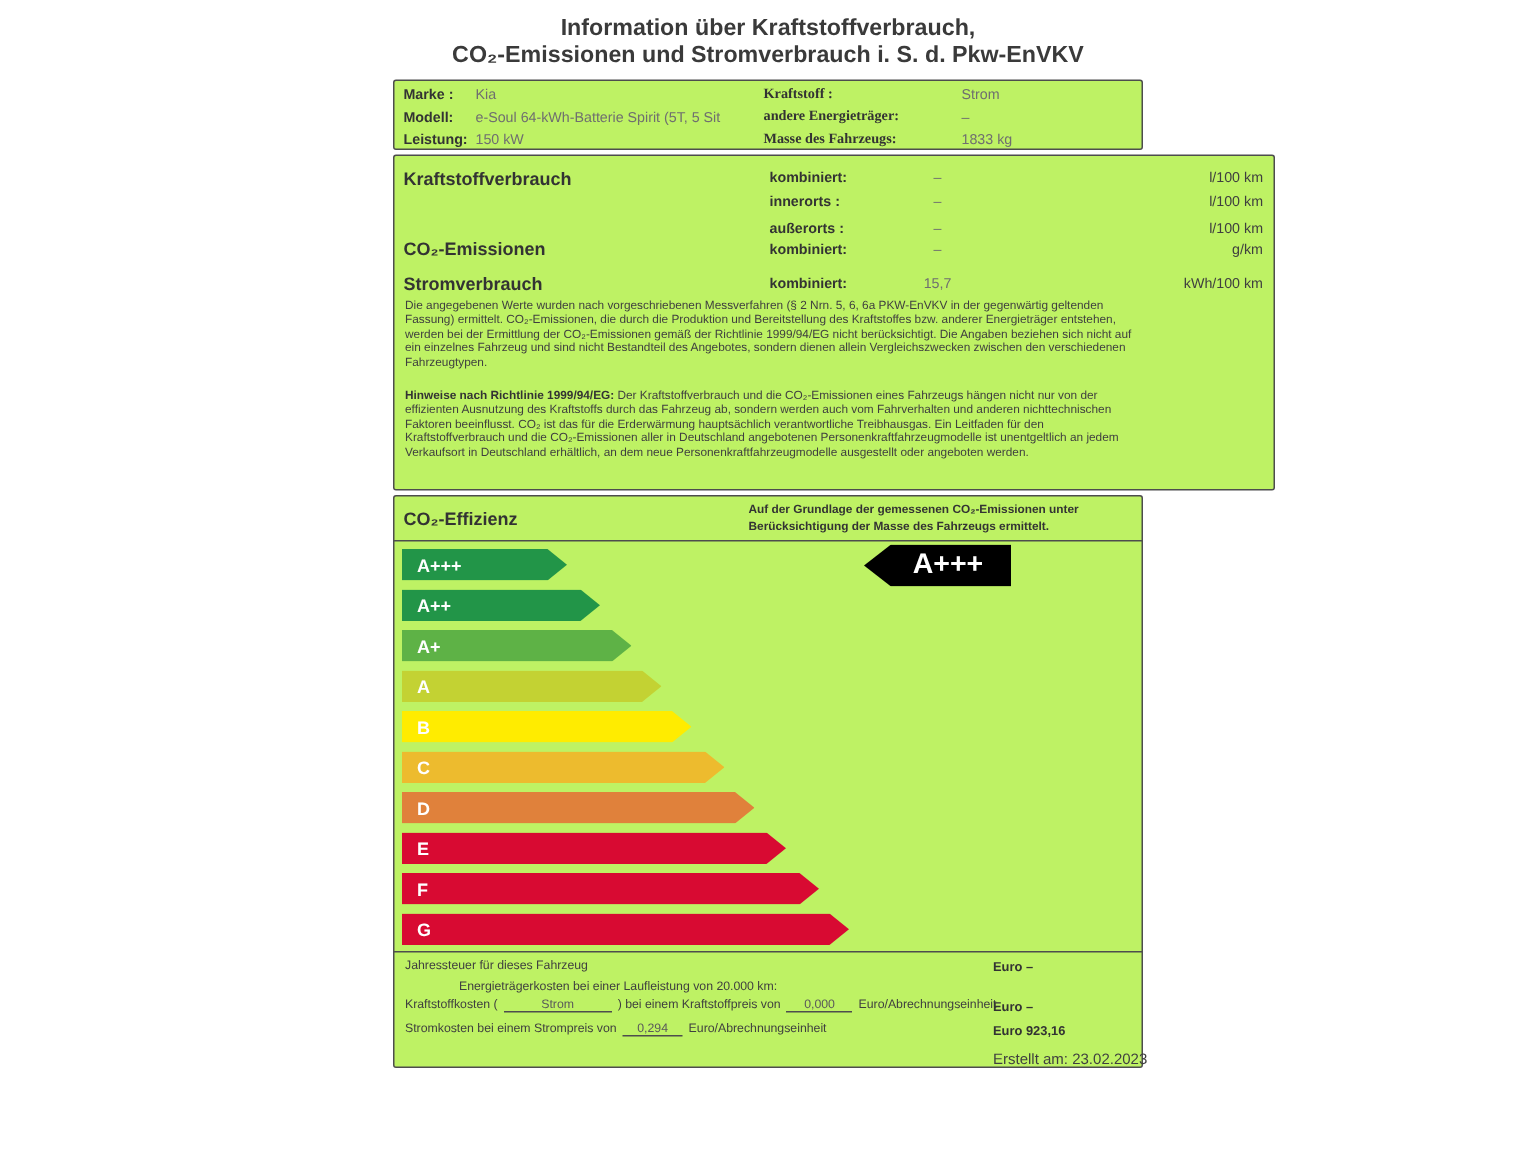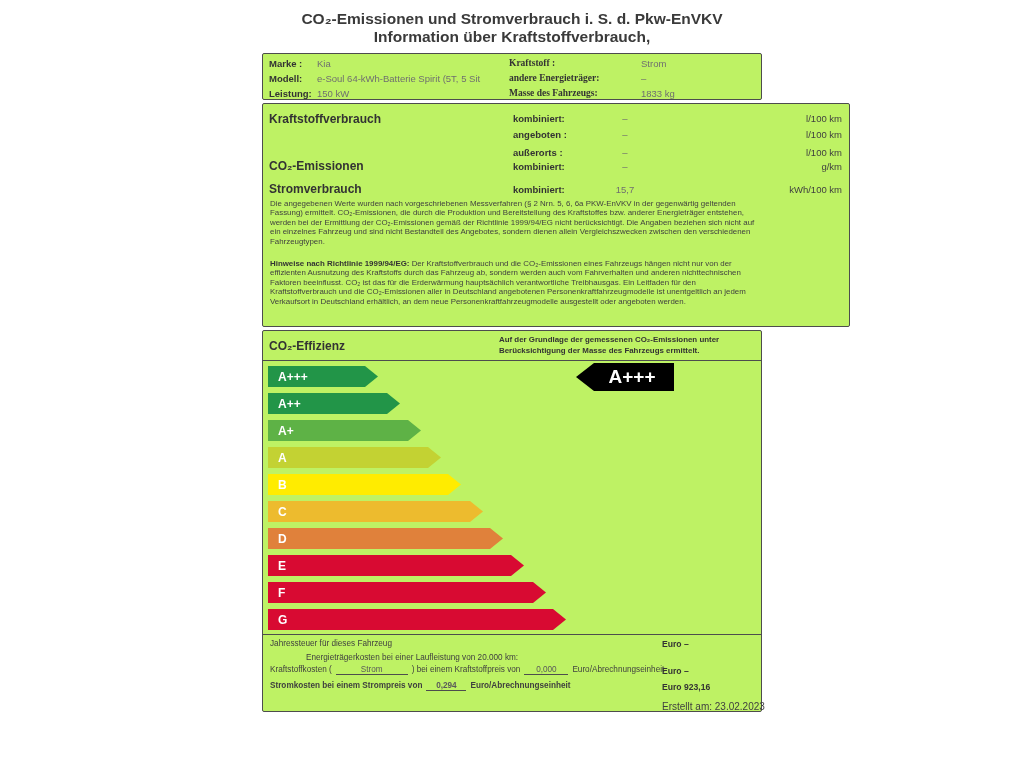--- a/index.html
+++ b/index.html
@@ -49,36 +49,36 @@
   .bar-label { color:#fff; font-weight:bold; font-size:12px; padding-left:10px; }
 
   .rating-arrow { position:absolute; left:313px; top:32px; width:98px; height:28px;
     background:#000; color:#fff; display:flex; align-items:center; justify-content:center;
     font-weight:bold; font-size:19px; padding-left:14px;
     clip-path:polygon(0 50%, 18px 0, 100% 0, 100% 100%, 18px 100%); }
 
   
   .tax { position:absolute; left:7px; right:6px; top:308px; height:70px; font-size:8.2px; color:#3f3f3f; }
   .taxrow { position:absolute; left:0; white-space:nowrap; }
-  .t1 { top:0; } .t2 { top:14px;padding-left:36px; } .t3 { top:26px; } .t4 { top:42px;font-weight:bold; }
+  .t1 { top:0; } .t2 { top:14px;padding-left:36px; } .t3 { top:26px; } .t4 { top:42px; }
   .ufield { display:inline-block; border-bottom:1px solid #4d4d4d; text-align:center;
     color:#5a5a5a; margin:0 4px; }
   .uf-strom { min-width:72px; } .uf-p1 { min-width:44px; } .uf-p2 { min-width:40px; }
   .tax-value { position:absolute; left:392px; font-weight:bold; font-size:8.6px; color:#333; white-space:nowrap; }
   .tv1 { top:0; } .tv2 { top:27px; } .tv3 { top:43px; }
   .created { position:absolute; left:392px; top:62px; font-size:10px; color:#3f3f3f; white-space:nowrap; }
 </style>
 </head>
 <body>
 
 <div class="page">
 
   <div class="title">
+    <div>Information über Kraftstoffverbrauch,</div>
     <div>CO₂-Emissionen und Stromverbrauch i. S. d. Pkw-EnVKV</div>
-    <div>Information über Kraftstoffverbrauch,</div>
   </div>
 
   <div class="box box1">
     <div class="b1row b1r1">
       <span class="c1 lbl">Marke :</span>
       <span class="c2 val">Kia</span>
       <span class="c3 lbl">Kraftstoff :</span>
       <span class="c4 val">Strom</span>
     </div>
     <div class="b1row b1r2">
@@ -99,21 +99,21 @@
     <div class="sec-label" style="top:8px;">Kraftstoffverbrauch</div>
     <div class="sec-label" style="top:55px;">CO₂-Emissionen</div>
     <div class="sec-label" style="top:78px;">Stromverbrauch</div>
 
     <div class="crow" style="top:9px;">
       <span class="clabel">kombiniert:</span>
       <span class="cval">–</span>
       <span class="cunit">l/100 km</span>
     </div>
     <div class="crow" style="top:25px;">
-      <span class="clabel">angeboten :</span>
+      <span class="clabel">innerorts :</span>
       <span class="cval">–</span>
       <span class="cunit">l/100 km</span>
     </div>
     <div class="crow" style="top:43px;">
       <span class="clabel">außerorts :</span>
       <span class="cval">–</span>
       <span class="cunit">l/100 km</span>
     </div>
     <div class="crow" style="top:57px;">
       <span class="clabel">kombiniert:</span>

